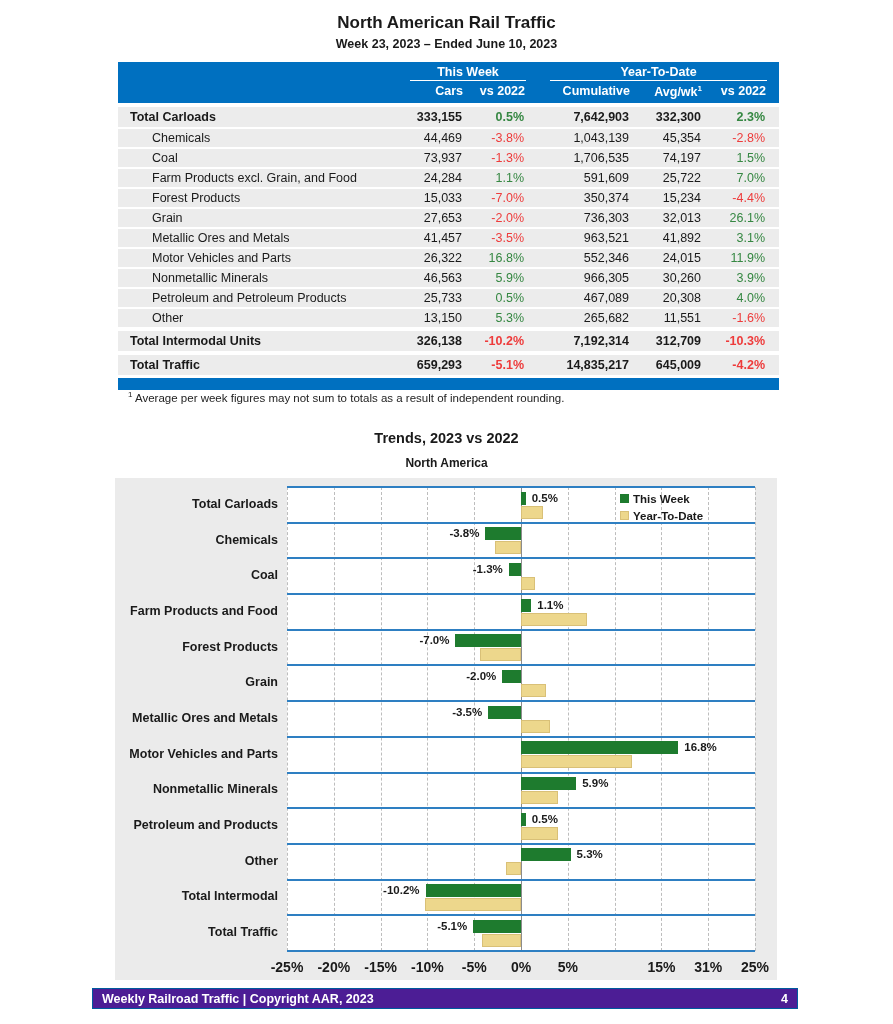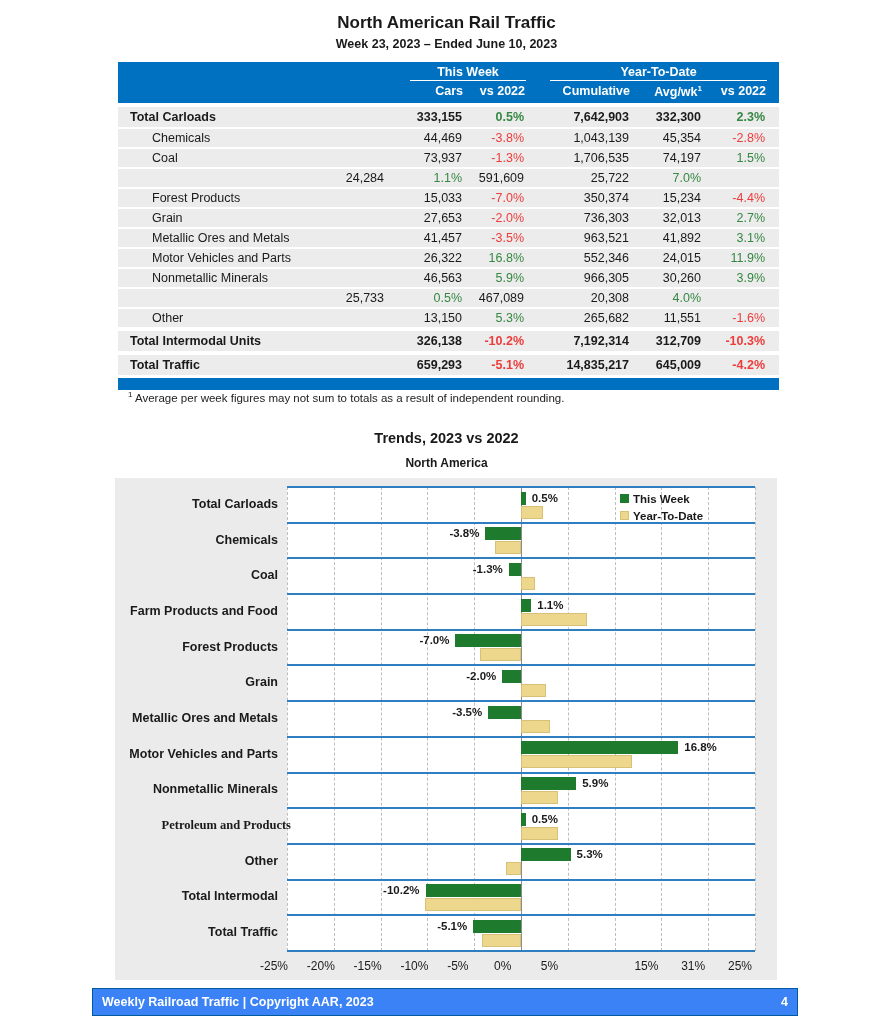--- a/index.html
+++ b/index.html
@@ -41,28 +41,28 @@
   .chart-panel { position:absolute; left:115px; top:478px; width:662px; height:502px;
     background:#EBEBEB; }
   .plot-bg { position:absolute; background:#fff; }
   .vline { position:absolute; width:0; border-left:1px dashed #BDBDBD; }
   .vline.zero { border-left:1.5px solid #8C8C8C; }
   .hline { position:absolute; height:0; border-top:2px solid #2E7FC2; }
   .bar { position:absolute; }
   .bar.khaki { border:1px solid #D9C077; }
   .bar-label { position:absolute; font-size:11.5px; font-weight:bold; line-height:13px; white-space:nowrap; }
   .cat-label { position:absolute; font-size:12.5px; font-weight:bold; text-align:right; white-space:nowrap; }
-  .xtick { position:absolute; width:54px; font-size:12px; font-weight:normal; }
+  .xtick { position:absolute; width:54px; text-align:center; font-size:14px; font-weight:bold; }
   .legend { position:absolute; }
   .legend-item { display:flex; align-items:center; height:17px; font-size:11.5px; font-weight:bold; }
   .legend-swatch { width:9px; height:9px; margin-right:4px; }
 
   
-  .footer-bar { position:absolute; left:92px; top:988px; width:706px; height:28px;
-    background:#3b82f6; color:#fff; font-weight:bold; font-size:12.5px;
+  .footer-bar { position:absolute; left:92px; top:988px; width:706px; height:21px;
+    background:#4c1d95; color:#fff; font-weight:bold; font-size:12.5px;
     display:flex; justify-content:space-between; align-items:center; padding:0 9px;
     border:1px solid #005A9E; }
 </style>
 </head>
 <body>
 
 <div class="page-title">North American Rail Traffic</div>
 <div class="page-subtitle">Week 23, 2023 – Ended June 10, 2023</div>
 
 <div class="traffic-table">
@@ -100,41 +100,42 @@
       </div>
       <div class="trow grid6">
         <div class="c-label indent">Coal</div>
         <div class="c-num">73,937</div>
         <div class="c-num pct down">-1.3%</div>
         <div class="c-num">1,706,535</div>
         <div class="c-num">74,197</div>
         <div class="c-num pct up">1.5%</div>
       </div>
       <div class="trow grid6">
+        <div class="c-label indent">Farm Products excl. Grain, and Food</div>
         <div class="c-num">24,284</div>
         <div class="c-num pct up">1.1%</div>
         <div class="c-num">591,609</div>
         <div class="c-num">25,722</div>
         <div class="c-num pct up">7.0%</div>
       </div>
       <div class="trow grid6">
         <div class="c-label indent">Forest Products</div>
         <div class="c-num">15,033</div>
         <div class="c-num pct down">-7.0%</div>
         <div class="c-num">350,374</div>
         <div class="c-num">15,234</div>
         <div class="c-num pct down">-4.4%</div>
       </div>
       <div class="trow grid6">
         <div class="c-label indent">Grain</div>
         <div class="c-num">27,653</div>
         <div class="c-num pct down">-2.0%</div>
         <div class="c-num">736,303</div>
         <div class="c-num">32,013</div>
-        <div class="c-num pct up">2.7%</div>
+        <div class="c-num pct up">26.1%</div>
       </div>
       <div class="trow grid6">
         <div class="c-label indent">Metallic Ores and Metals</div>
         <div class="c-num">41,457</div>
         <div class="c-num pct down">-3.5%</div>
         <div class="c-num">963,521</div>
         <div class="c-num">41,892</div>
         <div class="c-num pct up">3.1%</div>
       </div>
       <div class="trow grid6">
@@ -147,20 +148,21 @@
       </div>
       <div class="trow grid6">
         <div class="c-label indent">Nonmetallic Minerals</div>
         <div class="c-num">46,563</div>
         <div class="c-num pct up">5.9%</div>
         <div class="c-num">966,305</div>
         <div class="c-num">30,260</div>
         <div class="c-num pct up">3.9%</div>
       </div>
       <div class="trow grid6">
+        <div class="c-label indent">Petroleum and Petroleum Products</div>
         <div class="c-num">25,733</div>
         <div class="c-num pct up">0.5%</div>
         <div class="c-num">467,089</div>
         <div class="c-num">20,308</div>
         <div class="c-num pct up">4.0%</div>
       </div>
       <div class="trow grid6">
         <div class="c-label indent">Other</div>
         <div class="c-num">13,150</div>
         <div class="c-num pct up">5.3%</div>
@@ -261,21 +263,21 @@
       <div class="bar khaki" style="left: 406px; top: 241.654px; width: 29.016px; height: 13px; background: rgb(237, 215, 140);"></div>
       <div class="bar-label" style="left: 367.24px; top: 227.654px; transform: translateX(-100%);">-3.5%</div>
       <div class="cat-label" style="right: 499px; top: 268.692px;">Motor Vehicles and Parts</div>
       <div class="bar green" style="left: 406px; top: 263.346px; width: 157.248px; height: 13px; background: rgb(30, 123, 46);"></div>
       <div class="bar khaki" style="left: 406px; top: 277.346px; width: 111.384px; height: 13px; background: rgb(237, 215, 140);"></div>
       <div class="bar-label" style="left: 569.248px; top: 263.346px;">16.8%</div>
       <div class="cat-label" style="right: 499px; top: 304.385px;">Nonmetallic Minerals</div>
       <div class="bar green" style="left: 406px; top: 299.038px; width: 55.224px; height: 13px; background: rgb(30, 123, 46);"></div>
       <div class="bar khaki" style="left: 406px; top: 313.038px; width: 36.504px; height: 13px; background: rgb(237, 215, 140);"></div>
       <div class="bar-label" style="left: 467.224px; top: 299.038px;">5.9%</div>
-      <div class="cat-label" style="right: 486px; top: 340.077px; font-family: Liberation Serif, serif;">Petroleum and Products</div>
+      <div class="cat-label" style="right: 499px; top: 340.077px;">Petroleum and Products</div>
       <div class="bar green" style="left: 406px; top: 334.731px; width: 4.68px; height: 13px; background: rgb(30, 123, 46);"></div>
       <div class="bar khaki" style="left: 406px; top: 348.731px; width: 37.44px; height: 13px; background: rgb(237, 215, 140);"></div>
       <div class="bar-label" style="left: 416.68px; top: 334.731px;">0.5%</div>
       <div class="cat-label" style="right: 499px; top: 375.769px;">Other</div>
       <div class="bar green" style="left: 406px; top: 370.423px; width: 49.608px; height: 13px; background: rgb(30, 123, 46);"></div>
       <div class="bar khaki" style="left: 391.024px; top: 384.423px; width: 14.976px; height: 13px; background: rgb(237, 215, 140);"></div>
       <div class="bar-label" style="left: 461.608px; top: 370.423px;">5.3%</div>
       <div class="cat-label" style="right: 499px; top: 411.462px;">Total Intermodal</div>
       <div class="bar green" style="left: 310.528px; top: 406.115px; width: 95.472px; height: 13px; background: rgb(30, 123, 46);"></div>
       <div class="bar khaki" style="left: 309.592px; top: 420.115px; width: 96.408px; height: 13px; background: rgb(237, 215, 140);"></div>

